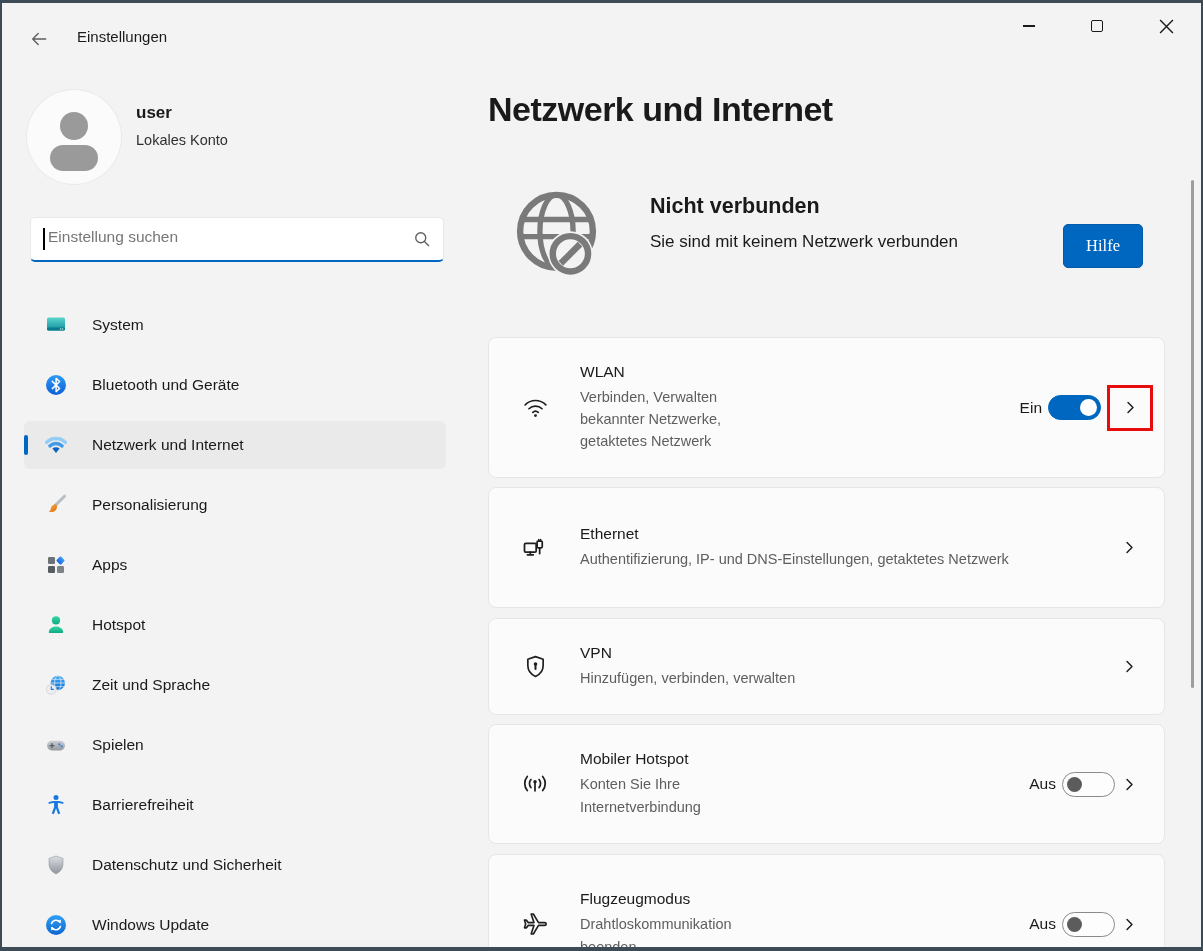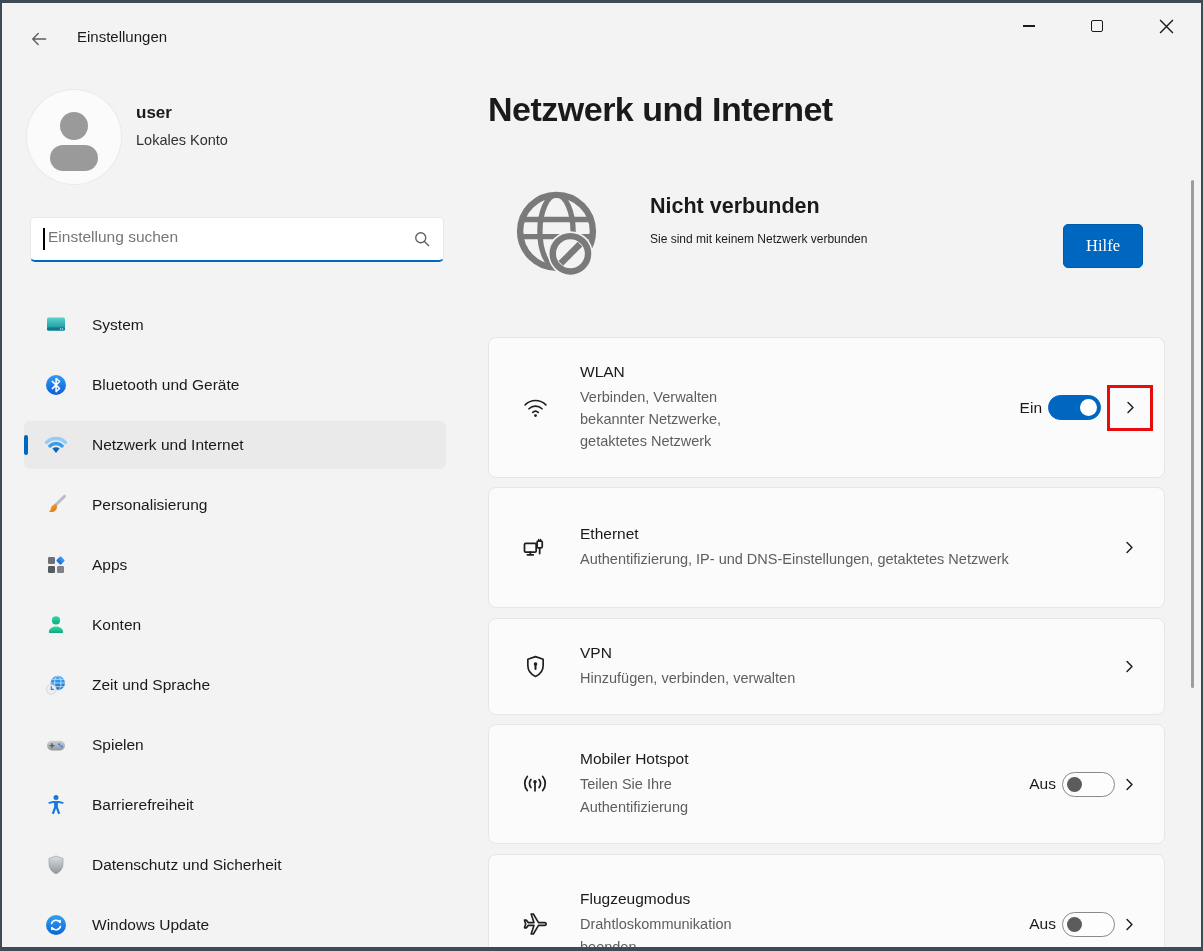--- a/index.html
+++ b/index.html
@@ -40,21 +40,21 @@
   .nav-label { margin-left:24px; font-size:15.5px; color:#1a1a1a; }
 
   
   .main { position:absolute; left:488px; top:0; width:677px; height:951px; }
   .page-title { position:absolute; left:0; top:90px; font-size:34px; font-weight:bold; letter-spacing:-0.5px; }
 
   .status { position:absolute; left:0; top:178px; width:677px; height:112px; }
   .status-icon { position:absolute; left:15px; top:3px; }
   .status-text { position:absolute; left:162px; top:16px; }
   .status-title { font-size:21.5px; font-weight:bold; }
-  .status-sub { font-size:12px; margin-top:13px; color:#1a1a1a; }
+  .status-sub { font-size:17px; margin-top:13px; color:#1a1a1a; }
   .help-btn { position:absolute; right:22px; top:46px; width:80px; height:44px; background:#0067c0; border:1px solid #0059a9; color:#ffffff; font-size:16.5px; border-radius:5px; display:flex; align-items:center; justify-content:center; font-family:Liberation Serif, serif; }
 
   .cards { position:absolute; left:0; top:337px; width:677px; }
   .card { background:#fbfbfb; border:1px solid #e6e6e6; border-radius:8px; display:flex; align-items:center; padding-left:26px; }
   .card-1 { height:141px; margin-bottom:9px; }
   .card-2 { height:121px; margin-bottom:10px; }
   .card-3 { height:97px;  margin-bottom:9px; }
   .card-4 { height:120px; margin-bottom:10px; }
   .card-5 { height:140px; }
   .card-icon { width:40px; display:flex; justify-content:center; flex-shrink:0; }
@@ -198,21 +198,21 @@
     <svg class="nav-icon" viewBox="0 0 24 24">
       <defs>
           <linearGradient id="gac" x1="0" y1="0" x2="0" y2="1">
             <stop offset="0" stop-color="#36d6a4"></stop>
             <stop offset="1" stop-color="#0fab83"></stop>
           </linearGradient>
         </defs>
       <circle cx="12" cy="7.4" r="4.1" fill="url(#gac)"></circle>
       <path d="M4.8 19.6 C4.8 15.7 8 13.4 12 13.4 C16 13.4 19.2 15.7 19.2 19.6 C19.2 19.9 18.9 20 18.6 20 H5.4 C5.1 20 4.8 19.9 4.8 19.6 Z" fill="url(#gac)"></path>
     </svg>
-    <span class="nav-label">Konten</span>
+    <span class="nav-label">Hotspot</span>
   </div>
 
   <div class="nav-item">
 
     <svg class="nav-icon" viewBox="0 0 24 24">
       <defs>
           <linearGradient id="gtm" x1="0" y1="0" x2="0" y2="1">
             <stop offset="0" stop-color="#45a9f1"></stop>
             <stop offset="1" stop-color="#0f6fcd"></stop>
           </linearGradient>
@@ -379,21 +379,21 @@
           <path d="M5.4 5.6 A9.4 9.4 0 0 0 5.4 17.6" fill="none" stroke="#1f1f1f" stroke-width="1.5" stroke-linecap="round"></path>
           <path d="M8.5 8.2 A5.6 5.6 0 0 0 8.5 15" fill="none" stroke="#1f1f1f" stroke-width="1.5" stroke-linecap="round"></path>
           <path d="M18.6 5.6 A9.4 9.4 0 0 1 18.6 17.6" fill="none" stroke="#1f1f1f" stroke-width="1.5" stroke-linecap="round"></path>
           <path d="M15.5 8.2 A5.6 5.6 0 0 1 15.5 15" fill="none" stroke="#1f1f1f" stroke-width="1.5" stroke-linecap="round"></path>
           <circle cx="12" cy="10" r="1.5" fill="#1f1f1f"></circle>
           <path d="M12 11.5 V17.8" stroke="#1f1f1f" stroke-width="1.5" stroke-linecap="round"></path>
         </svg>
       </div>
       <div class="card-text">
         <div class="card-title">Mobiler Hotspot</div>
-        <div class="card-sub sub-w150">Teilen Sie Ihre Authentifizierung</div>
+        <div class="card-sub sub-w150">Konten Sie Ihre Internetverbindung</div>
       </div>
       <div class="card-right">
         <span class="toggle-label">Aus</span>
         <div class="toggle off">
             <div class="knob"></div>
           </div>
         <svg width="17" height="17" viewBox="0 0 24 24">
           <path d="M8.5 5 L15.5 12 L8.5 19" fill="none" stroke="#1a1a1a" stroke-width="2" stroke-linecap="round" stroke-linejoin="round"></path>
         </svg>
       </div>

